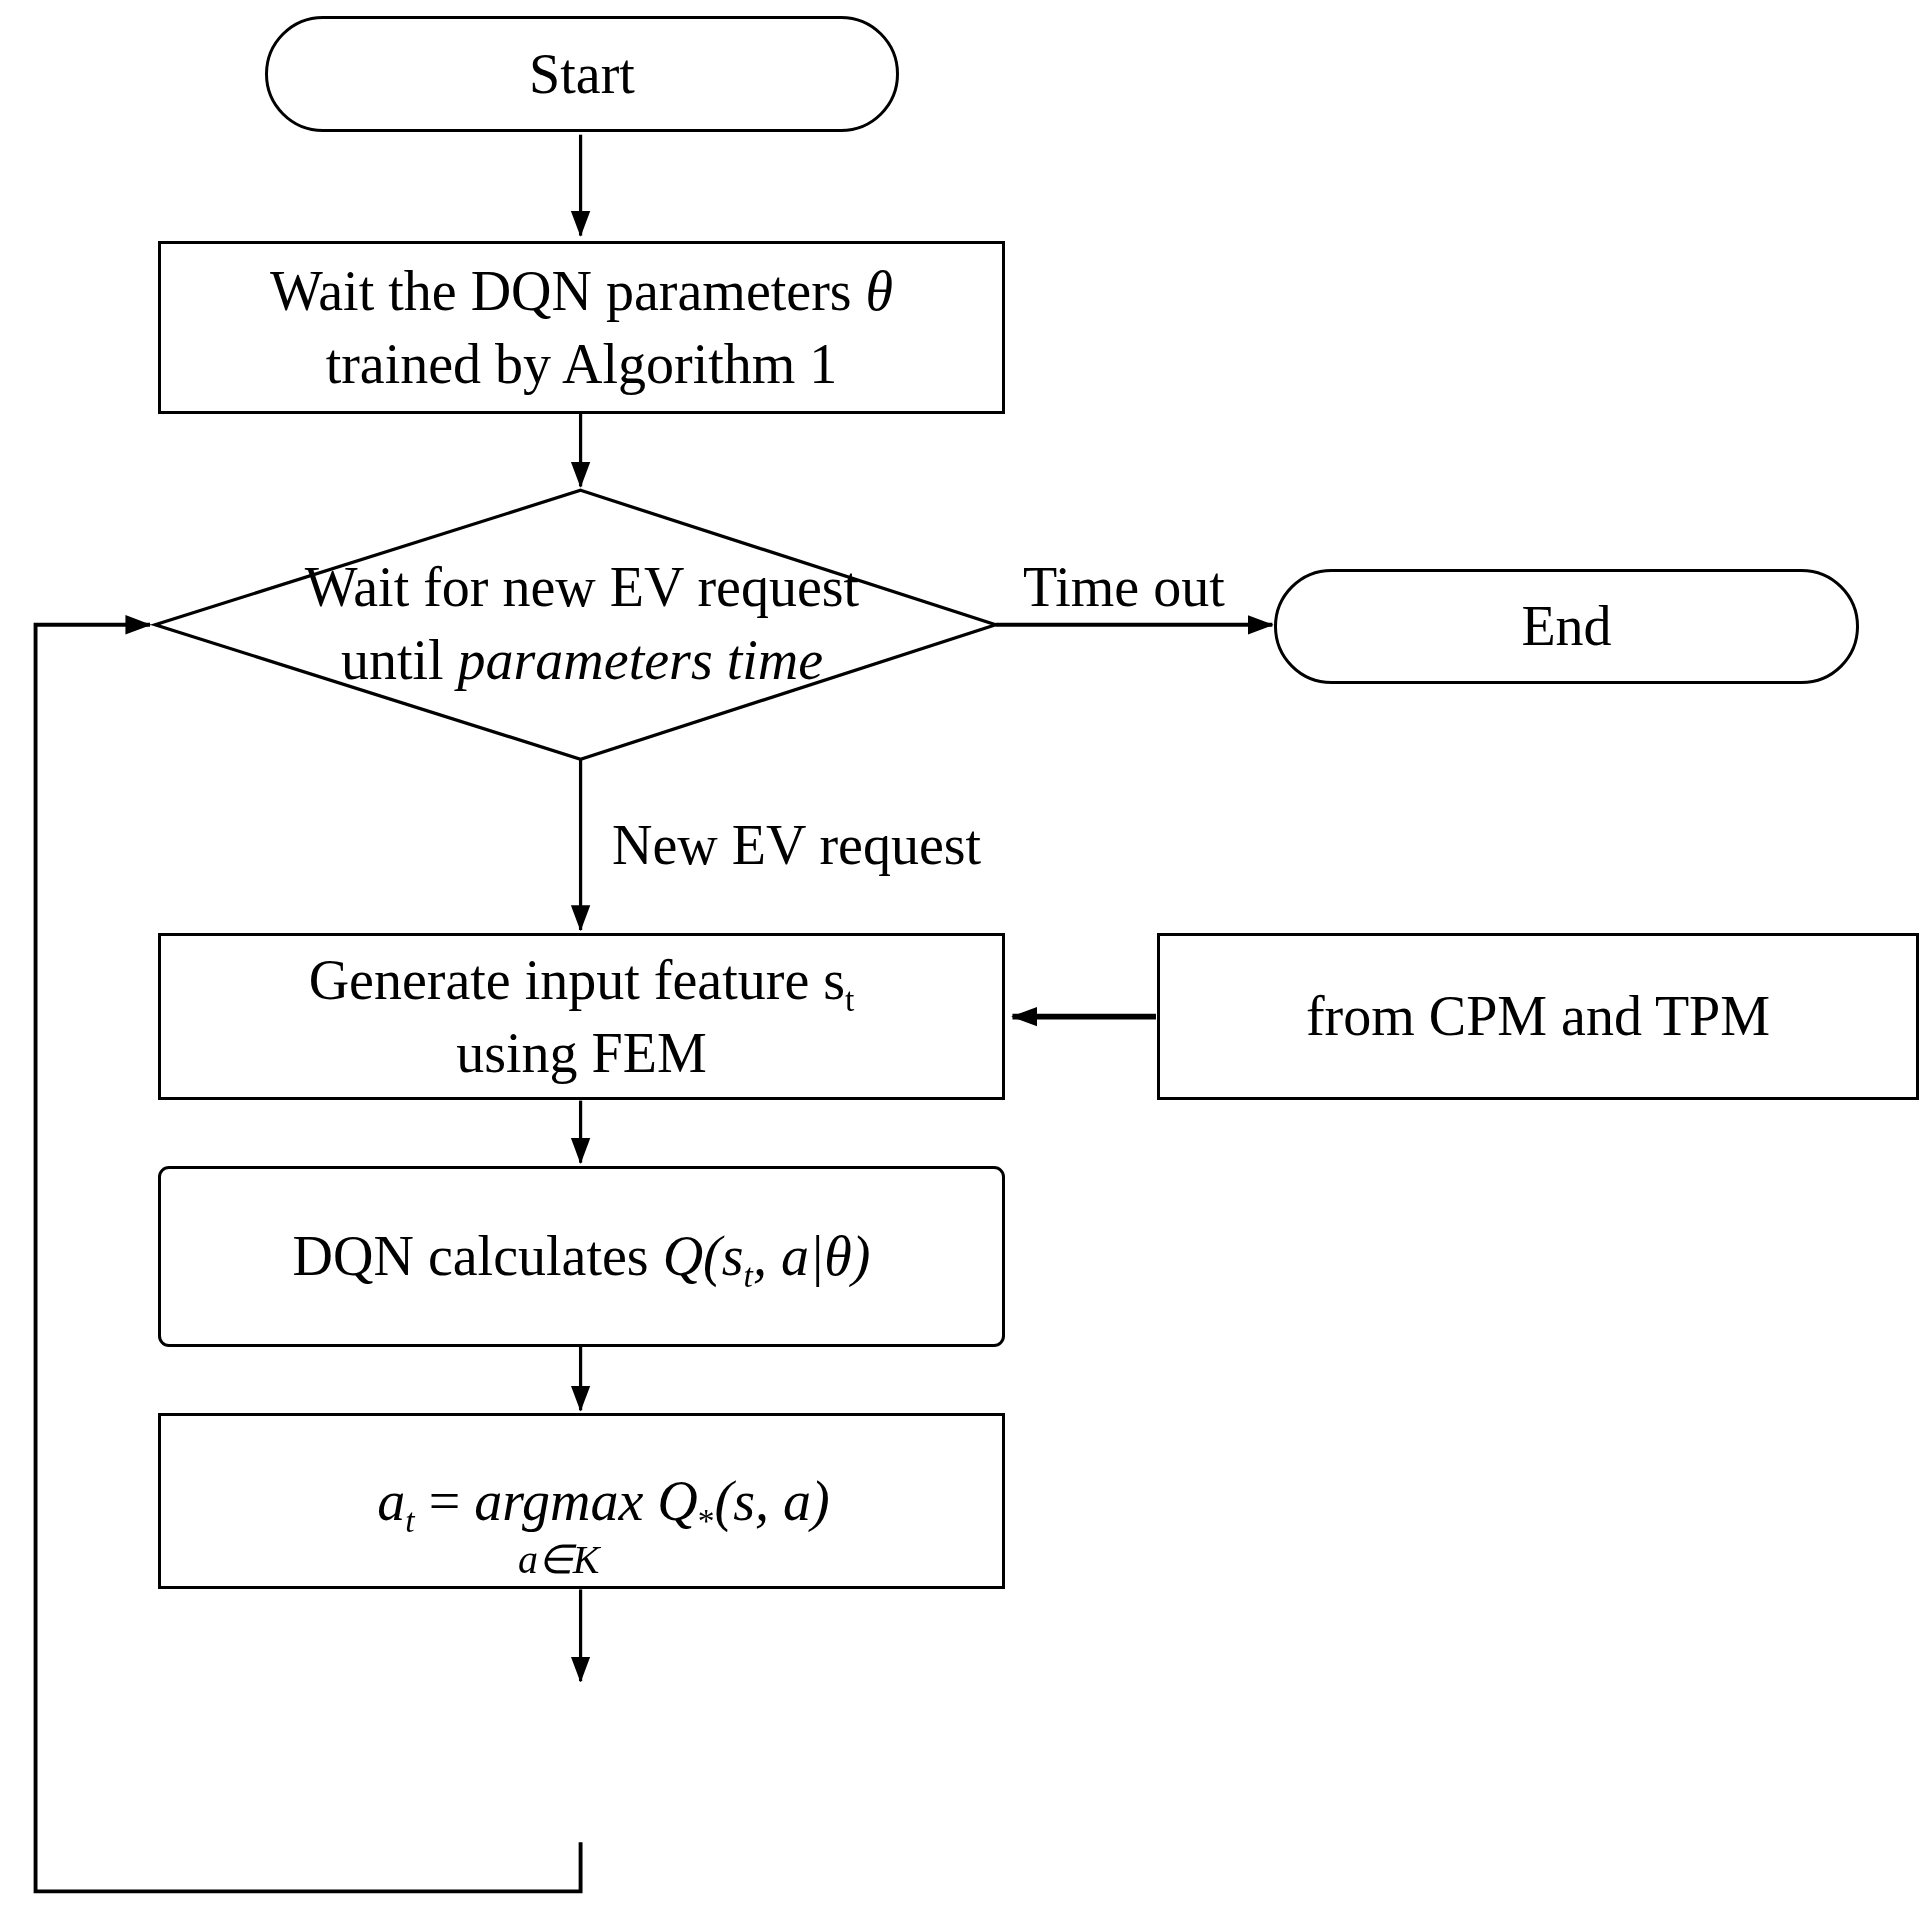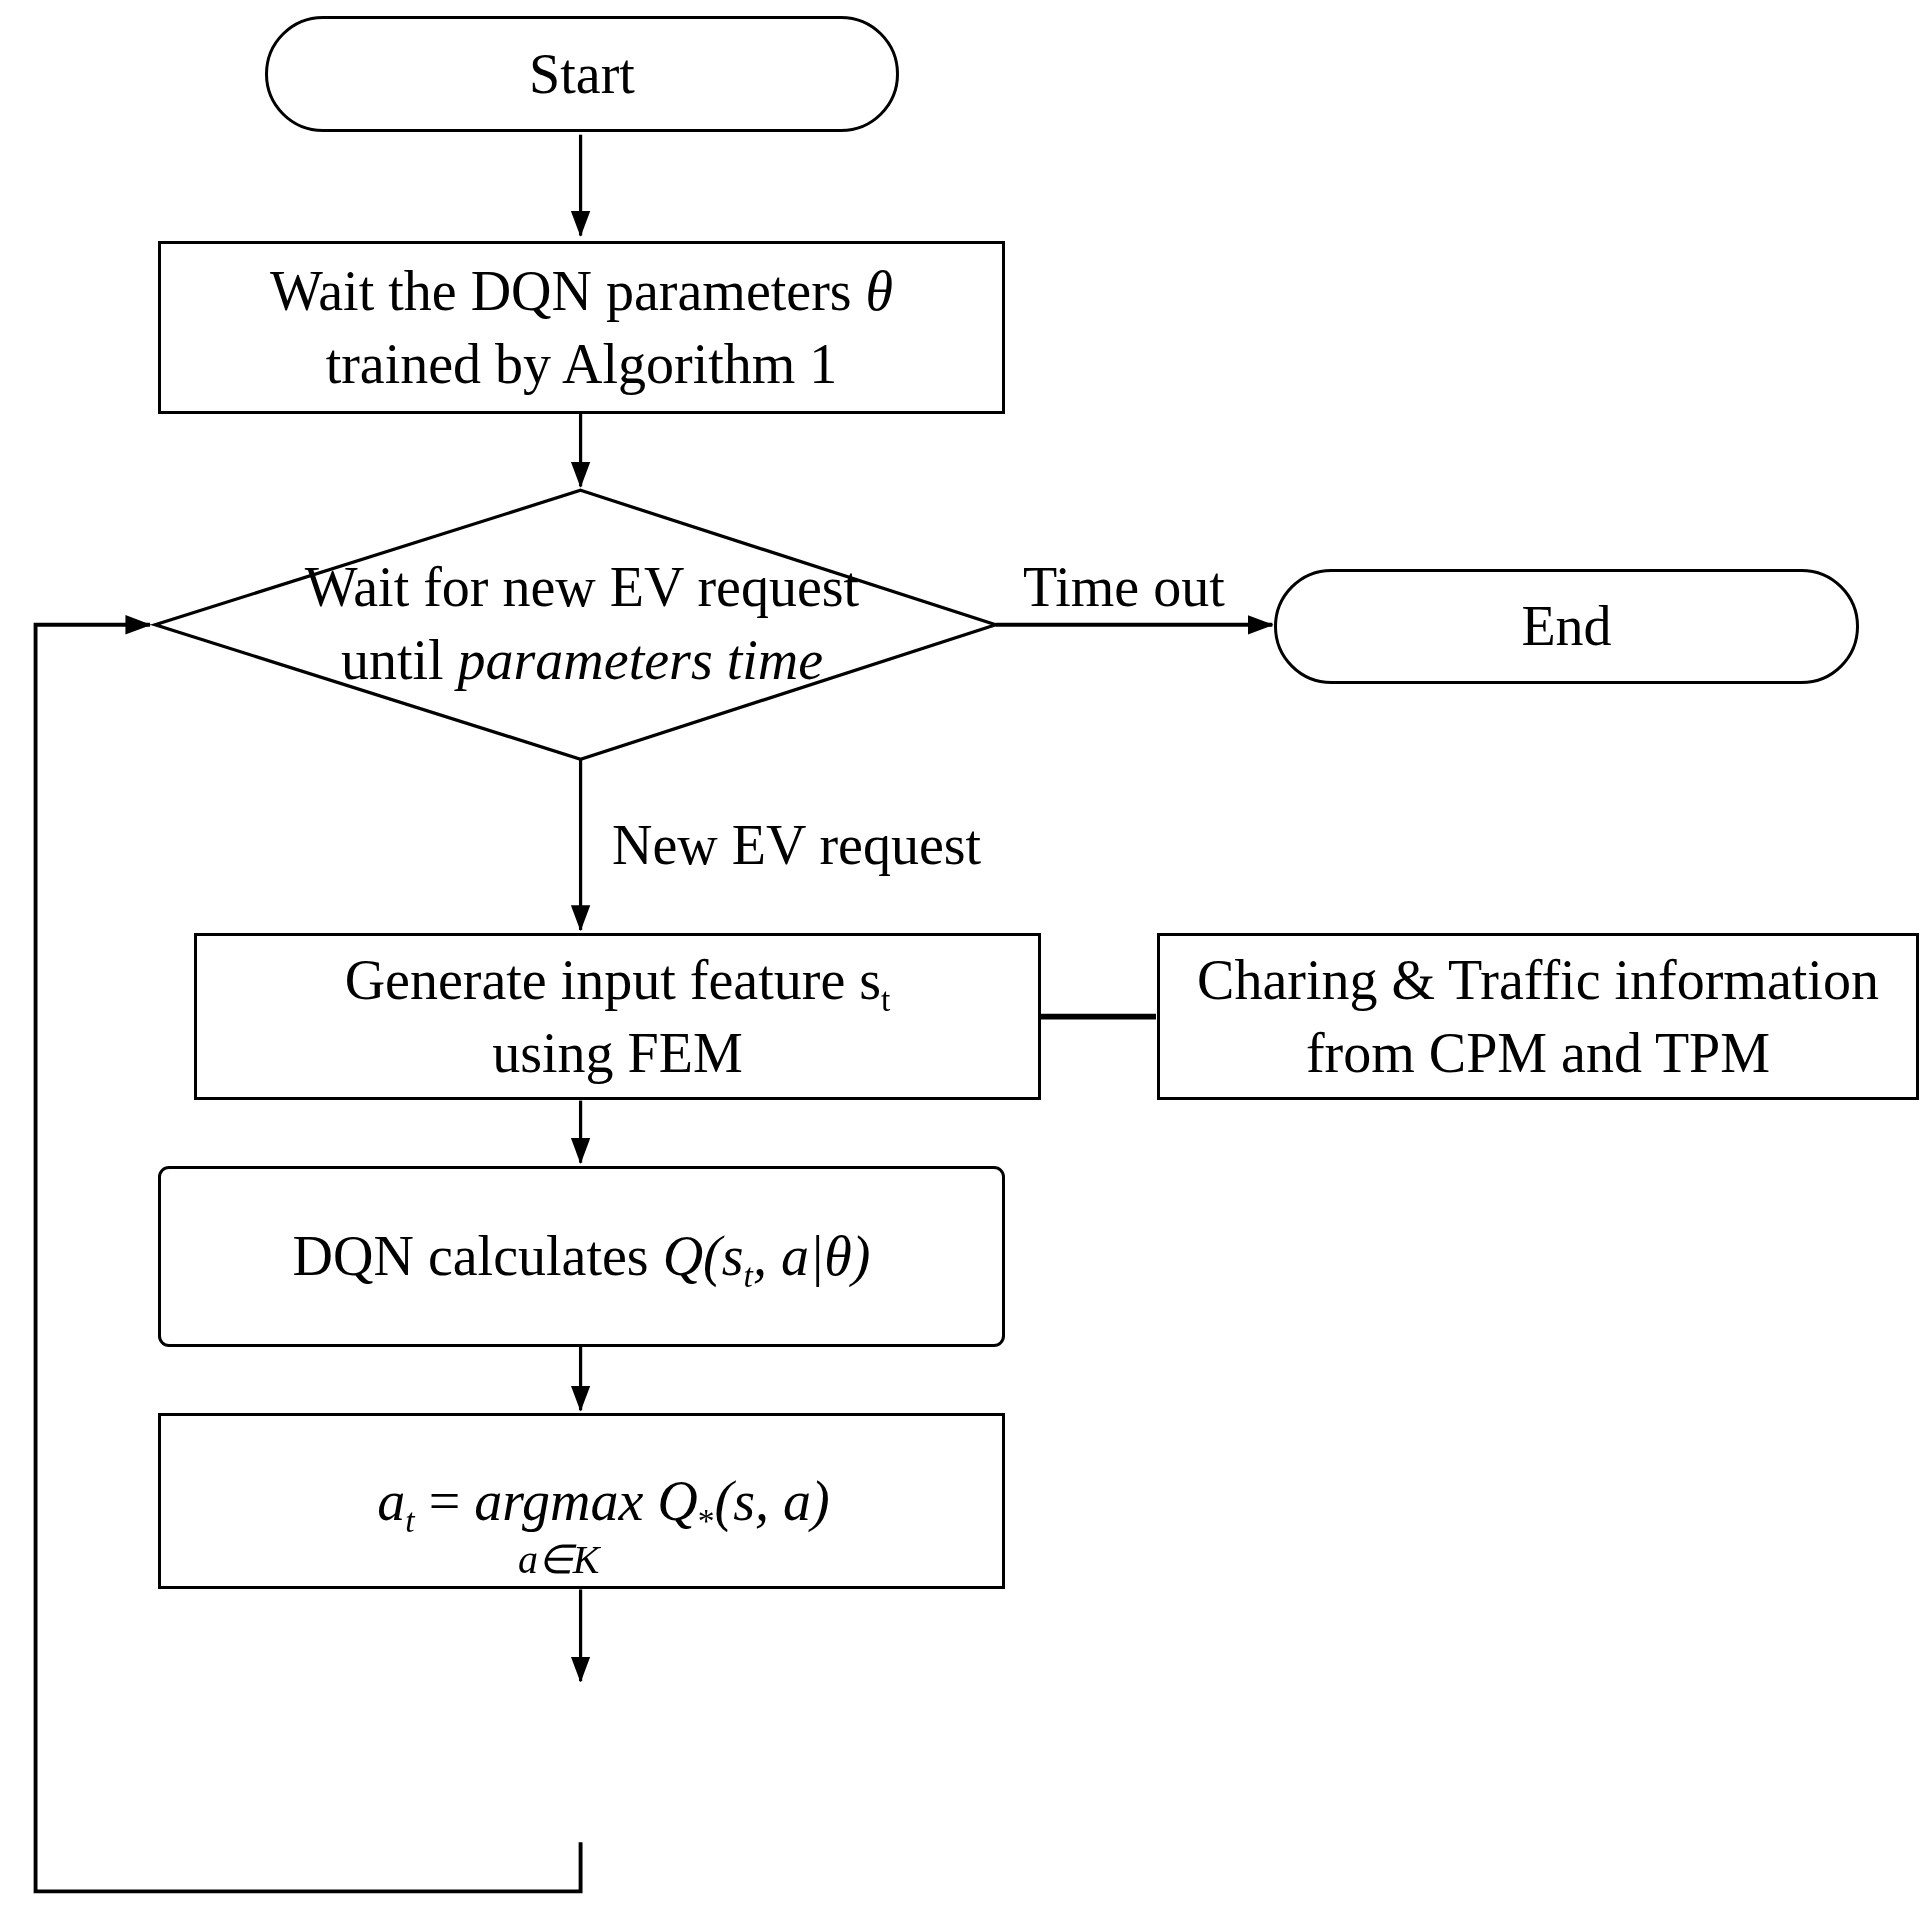--- a/index.html
+++ b/index.html
@@ -115,27 +115,26 @@
   </div>
 
   <div class="edge-label" style="left:1023px; top:555px;">Time out</div>
 
   <div class="node oval" style="left:1274px; top:569px; width:585px; height:115px;">
     <span>End</span>
   </div>
 
   <div class="edge-label" style="left:612px; top:813px;">New EV request</div>
 
-  <div class="node rect" style="left:158px; top:933px; width:847px; height:167px;margin-left:36px;">
+  <div class="node rect" style="left:158px; top:933px; width:847px; height:167px;">
     <div><span>Generate input feature s</span><sub>t</sub></div>
     <div>using FEM</div>
   </div>
 
   <div class="node rect" style="left:1157px; top:933px; width:762px; height:167px;">
-    <div>Charing &amp; Traffic information</div>
     <div>from CPM and TPM</div>
   </div>
 
   <div class="node rect" style="left:158px; top:1166px; width:847px; height:181px;border-radius:11px;">
     <div><span>DQN calculates </span><span class="it">Q(s</span><sub class="it">t</sub><span class="it">, a|θ)</span></div>
   </div>
 
   <div class="node rect" style="left:158px; top:1413px; width:847px; height:176px;padding-left:44px;">
     <div><span class="it">a</span><sub class="it">t</sub><span> = </span><span class="argmax-wrap"><span class="it">argmax</span><span class="constraint it">a∈K</span></span><span class="it"> Q</span><sub>*</sub><span class="it">(s, a)</span></div>
   </div>

